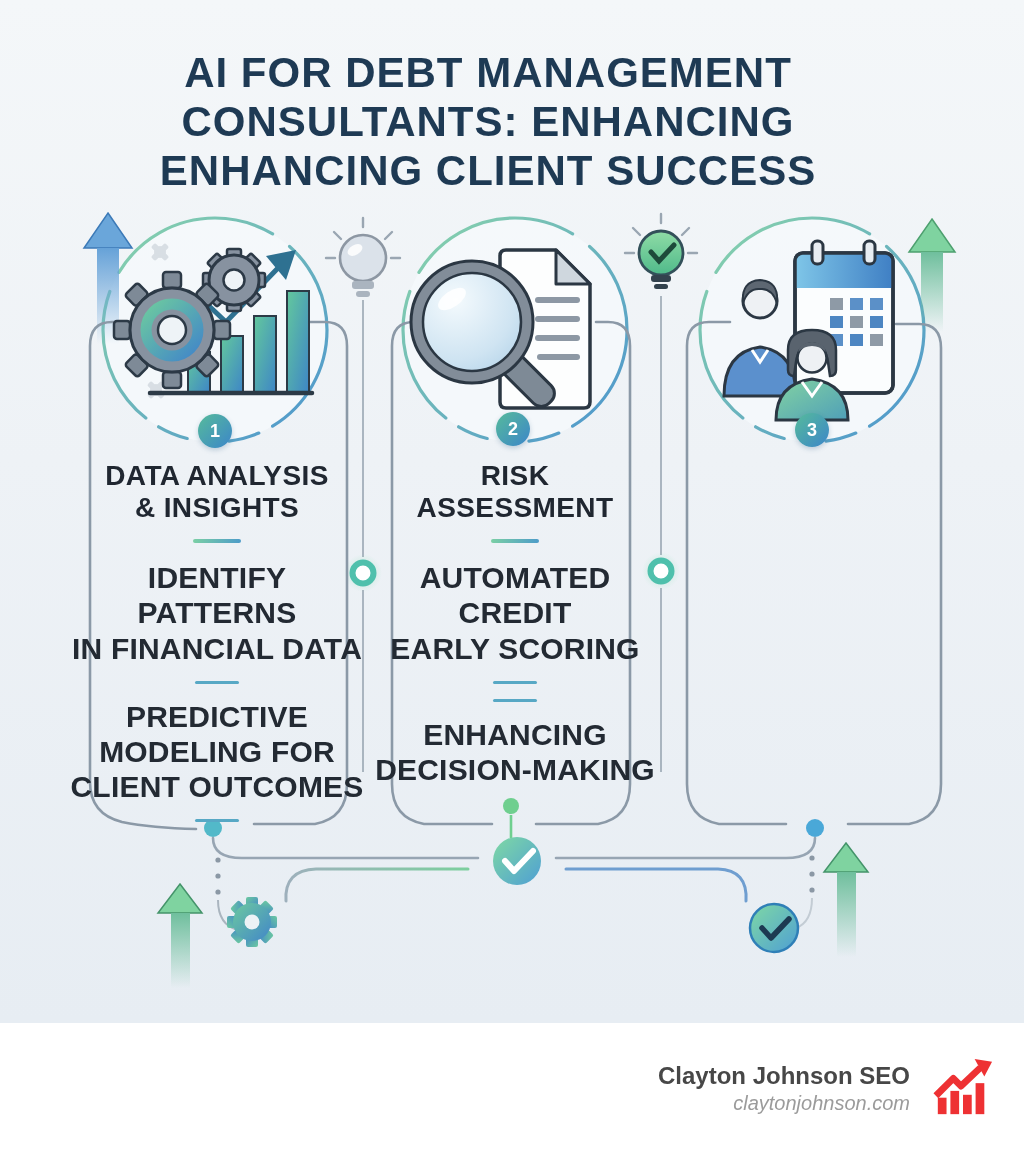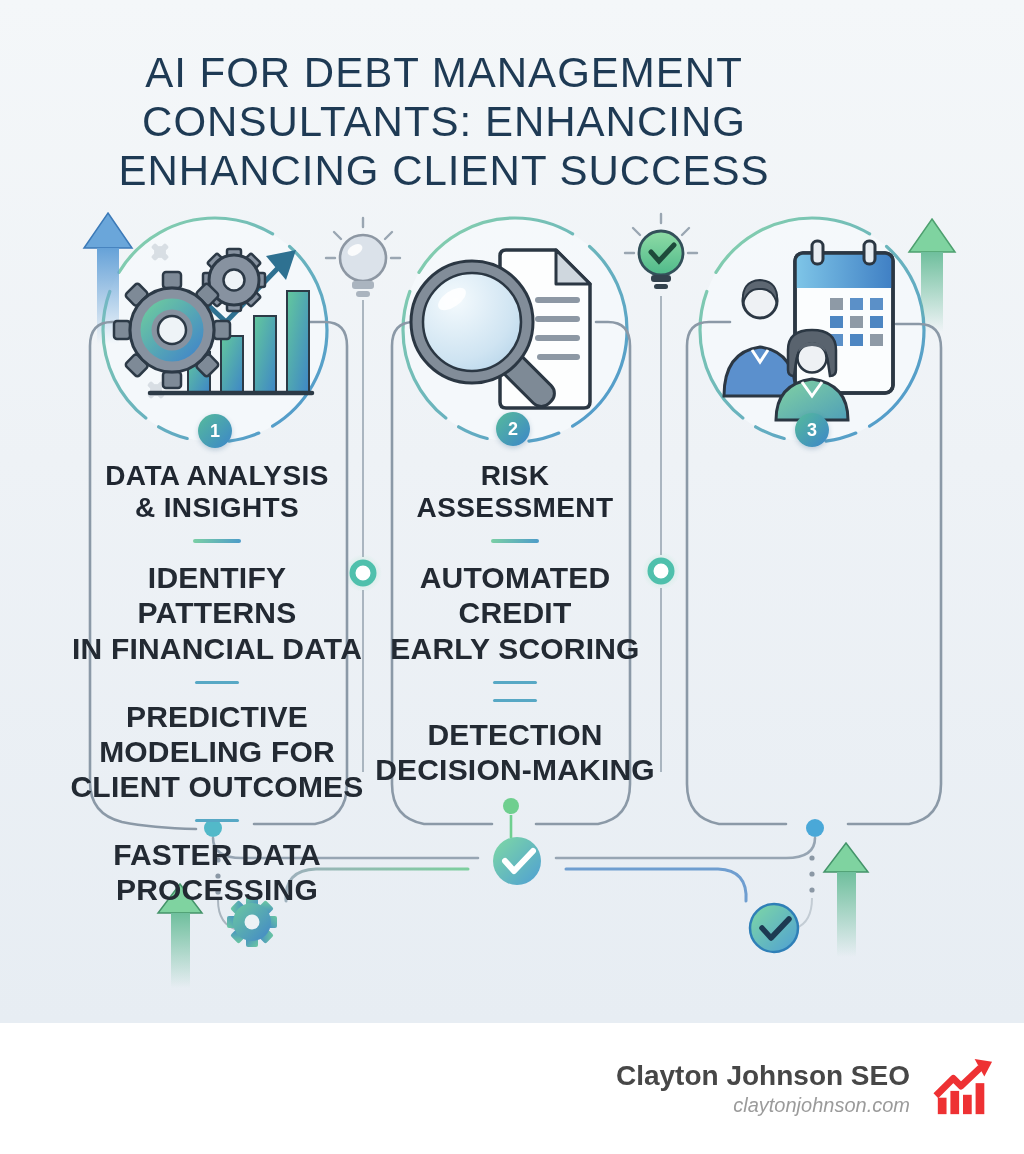--- a/index.html
+++ b/index.html
@@ -2,22 +2,22 @@
 <html><head>
 <meta charset="utf-8">
 <style>
   html,body{margin:0;padding:0;background:#fff;}
   .poster{position:relative;width:1024px;height:1154px;overflow:hidden;
           font-family:"Liberation Sans",sans-serif;background:#fff;}
   .canvas{position:absolute;left:0;top:0;width:1024px;height:1023px;
           background:linear-gradient(180deg,#f4f7f9 0%,#eef2f6 45%,#e7edf3 100%);}
   .decor{position:absolute;left:0;top:0;width:1024px;height:1023px;}
   .main-title{position:absolute;left:0;top:48px;width:888px;text-align:center;
-          font-size:42px;line-height:1.17;font-weight:400;letter-spacing:1px;
-          color:#1e3a54;white-space:pre-line;}
+          font-size:42px;line-height:1.17;font-weight:700;letter-spacing:1px;
+          color:#1e3a54;white-space:pre-line;padding-left:44px;}
   .col{position:absolute;top:452px;width:300px;text-align:center;}
   .col1{left:67px;} .col2{left:365px;} .col3{left:662px;}
   .col-title{font-size:28px;line-height:1.15;font-weight:700;letter-spacing:.4px;
           color:#202731;white-space:pre-line;margin-top:8px;}
   .col-divider{width:48px;height:4px;border-radius:2px;margin:15px auto 17px;
           background:linear-gradient(90deg,#7bcfa5,#4d9cc9);}
   .item{font-size:30px;line-height:1.17;font-weight:700;letter-spacing:.2px;
           color:#232a33;white-space:pre-line;}
   .item-divider{width:44px;height:3px;border-radius:2px;margin:15px auto;
           background:#57a8c5;}
@@ -25,21 +25,21 @@
           background:linear-gradient(135deg,#56bb9b,#3c86c9);color:#fff;
           font-size:18px;font-weight:700;line-height:34px;text-align:center;
           box-shadow:0 2px 5px rgba(40,90,130,.25);}
   .badge1{left:198px;top:414px;} .badge2{left:496px;top:412px;} .badge3{left:795px;top:413px;}
   .banner{position:absolute;left:0;top:886px;width:1024px;text-align:center;
           font-size:36px;line-height:1.18;font-weight:700;letter-spacing:.6px;
           color:#1d2735;white-space:pre-line;}
   .footer{position:absolute;left:0;top:1023px;width:1024px;height:131px;background:#ffffff;}
   .brand{position:absolute;right:30px;top:34px;display:flex;align-items:center;gap:22px;}
   .brand-text{text-align:right;}
-  .brand-name{font-size:28px;font-weight:700;color:#474747;line-height:1.25;}
+  .brand-name{font-size:24px;font-weight:700;color:#474747;line-height:1.25;}
   .brand-site{font-size:20px;color:#9b9b9b;line-height:1.25;font-style:italic;}
 </style>
 </head>
 <body>
 
 <div class="poster">
   <div class="canvas">
 
     <svg class="decor" viewBox="0 0 1024 1023">
       <defs>
@@ -331,33 +331,31 @@
       <div class="col-title">DATA ANALYSIS
 &amp; INSIGHTS</div>
       <div class="col-divider"></div>
       <div class="item">IDENTIFY PATTERNS
 IN FINANCIAL DATA</div>
       <div class="item-divider"></div>
       <div class="item">PREDICTIVE
 MODELING FOR
 CLIENT OUTCOMES</div>
       <div class="item-divider"></div>
-      <div class="item">FASTER DATA
-PROCESSING</div>
     </div>
 
     <div class="col col2">
       <div class="col-title">RISK
 ASSESSMENT</div>
       <div class="col-divider"></div>
       <div class="item">AUTOMATED CREDIT
 EARLY SCORING</div>
       <div class="item-divider"></div>
       <div class="item-divider"></div>
-      <div class="item">DETECTION
+      <div class="item">ENHANCING
 DECISION-MAKING</div>
     </div>
 
 
   </div>
 
   <div class="footer">
     <div class="brand">
       <div class="brand-text">
         <div class="brand-name">Clayton Johnson SEO</div>

